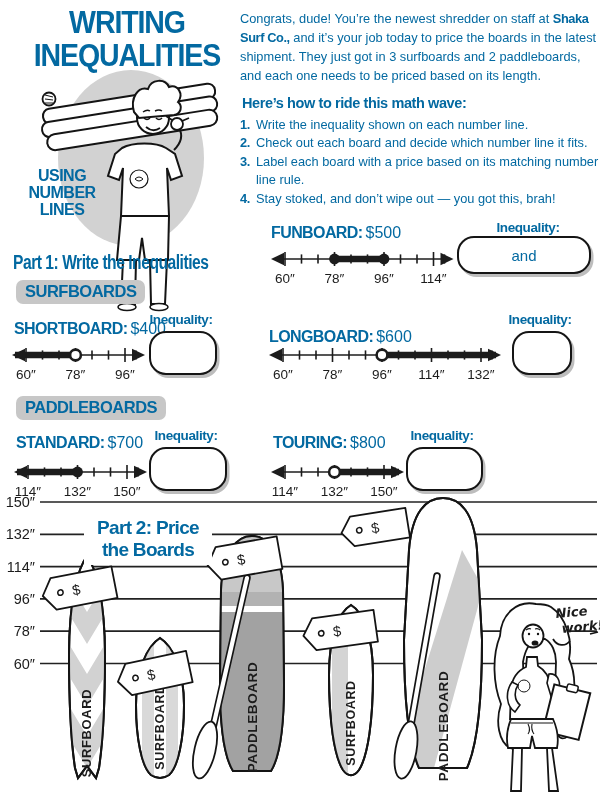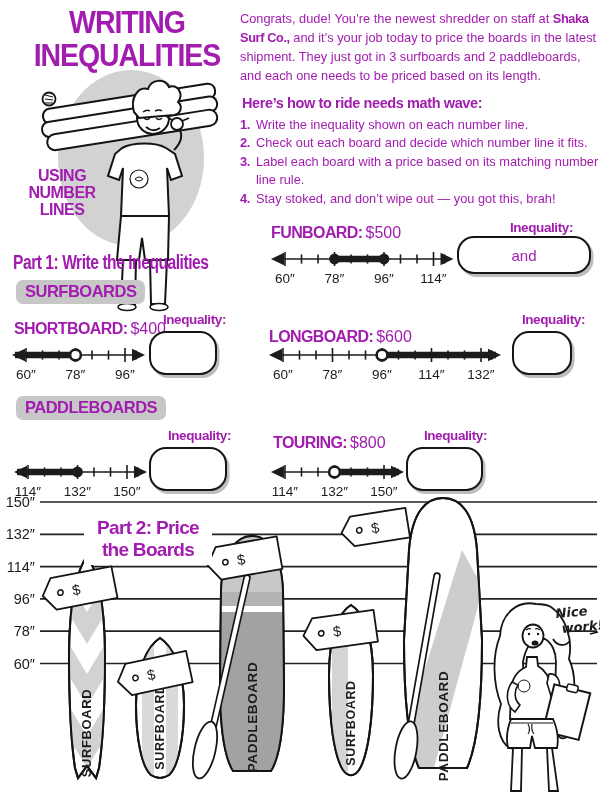--- a/index.html
+++ b/index.html
@@ -1,16 +1,16 @@
 <!DOCTYPE html>
 <html><head>
 <meta charset="utf-8">
 <style>
   html,body{margin:0;padding:0;background:#888;}
-  #page{position:relative;width:600px;height:793px;background:#fff;color:#a21caf;
+  #page{position:relative;width:600px;height:793px;background:#fff;color:#0369a1;
         font-family:"Liberation Sans",sans-serif;overflow:hidden;margin:0 auto;}
   .abs{position:absolute;}
   
   #title{left:4px;top:6px;width:246px;text-align:center;font-weight:700;
          font-size:31px;line-height:33px;letter-spacing:-1.2px;
          transform:scaleX(.92);transform-origin:center top;}
   #subtitle{left:20px;top:146px;width:84px;text-align:center;font-weight:700;
             font-size:16px;line-height:17px;letter-spacing:-0.5px;margin-top:21px;}
   
   #rightcol{left:240px;top:9px;width:360px;font-size:12.8px;line-height:19px;}
@@ -21,21 +21,21 @@
   #steps li{display:flex;font-size:12.8px;line-height:18.4px;}
   #steps .num{font-weight:700;letter-spacing:-0.4px;min-width:16px;flex:0 0 16px;}
   
   #part1-heading{left:13px;top:251px;font-size:20px;font-weight:700;letter-spacing:-0.6px;
                  transform:scaleX(.78);transform-origin:left top;white-space:nowrap;}
   .badge{background:#c7c7c7;border-radius:7px;padding:2px 9px 3px;font-size:16.5px;
          font-weight:700;letter-spacing:-0.5px;white-space:nowrap;}
   .nl-name{white-space:nowrap;font-size:16px;}
   .nl-name .bname{font-weight:700;letter-spacing:-0.6px;}
   .nl-name .bprice{font-weight:400;margin-left:3px;}
-  .ineq-label{width:90px;text-align:right;font-size:13.5px;font-weight:700;letter-spacing:-0.4px;}
+  .ineq-label{width:90px;text-align:center;font-size:13.5px;font-weight:700;letter-spacing:-0.4px;}
   .ansbox{background:#fff;border:2px solid #151515;border-radius:17px;
           box-shadow:2.5px 3px 0 #bdbdbd;display:flex;align-items:center;justify-content:center;
           font-size:15px;}
   
   #part2-heading{left:84px;top:502px;width:128px;text-align:center;background:#fff;
                  font-size:19px;line-height:22px;font-weight:700;letter-spacing:-0.7px;
                  padding:3px 0 4px;margin-top:12px;}
   svg text{font-family:"Liberation Sans",sans-serif;fill:#1c1c1c;}
   .nl-num{font-size:13.5px;}
   .rlabel{font-size:14.5px;}
@@ -80,21 +80,21 @@
   </svg>
 
   <div id="subtitle" class="abs">
     <div>USING</div>
     <div>NUMBER</div>
     <div>LINES</div>
   </div>
 
   <div id="rightcol" class="abs">
     <p id="intro"><span>Congrats, dude! You’re the newest shredder on staff at </span><span class="brand">Shaka Surf Co.,</span><span> and it’s your job today to price the boards in the latest shipment. They just got in 3 surfboards and 2 paddleboards, and each one needs to be priced based on its length.</span></p>
-    <div id="howto">Here’s how to ride needs math wave:</div>
+    <div id="howto">Here’s how to ride this math wave:</div>
     <ol id="steps">
         <li>
           <span class="num">1.</span>
           <span>Write the inequality shown on each number line.</span>
         </li>
         <li>
           <span class="num">2.</span>
           <span>Check out each board and decide which number line it fits.</span>
         </li>
         <li>
@@ -113,20 +113,23 @@
   <div class="abs badge" style="left:16px;top:396px">PADDLEBOARDS</div>
 
   <div class="abs nl-name" style="left:14px;top:320px">
     <span class="bname">SHORTBOARD:</span><span class="bprice">$400</span>
   </div>
   <div class="abs nl-name" style="left:271px;top:224px">
     <span class="bname">FUNBOARD:</span><span class="bprice">$500</span>
   </div>
   <div class="abs nl-name" style="left:269px;top:328px">
     <span class="bname">LONGBOARD:</span><span class="bprice">$600</span>
+  </div>
+  <div class="abs nl-name" style="left:16px;top:434px">
+    <span class="bname">STANDARD:</span><span class="bprice">$700</span>
   </div>
   <div class="abs nl-name" style="left:273px;top:434px">
     <span class="bname">TOURING:</span><span class="bprice">$800</span>
   </div>
 
   <svg class="abs" width="137" height="48" viewBox="0 0 137 48" style="left: 10px; top: 340px;">
       <line x1="4" y1="15" x2="129" y2="15" stroke="#1c1c1c" stroke-width="1.6"></line>
       <polygon points="2,15 15,8.8 15,21.2" fill="#1c1c1c"></polygon>
       <polygon points="135,15 122,8.8 122,21.2" fill="#1c1c1c"></polygon>
       <line x1="5" y1="15" x2="65.5" y2="15" stroke="#1c1c1c" stroke-width="6.5"></line>

